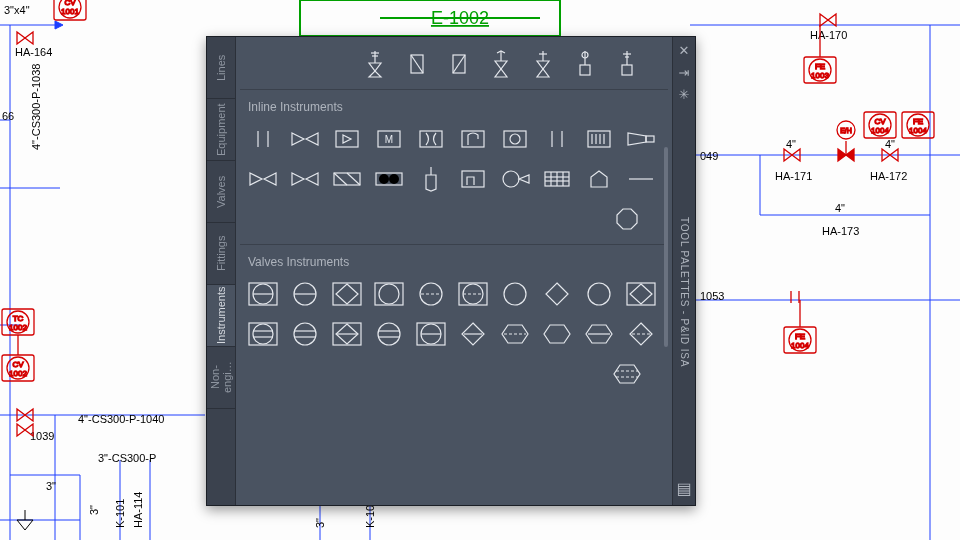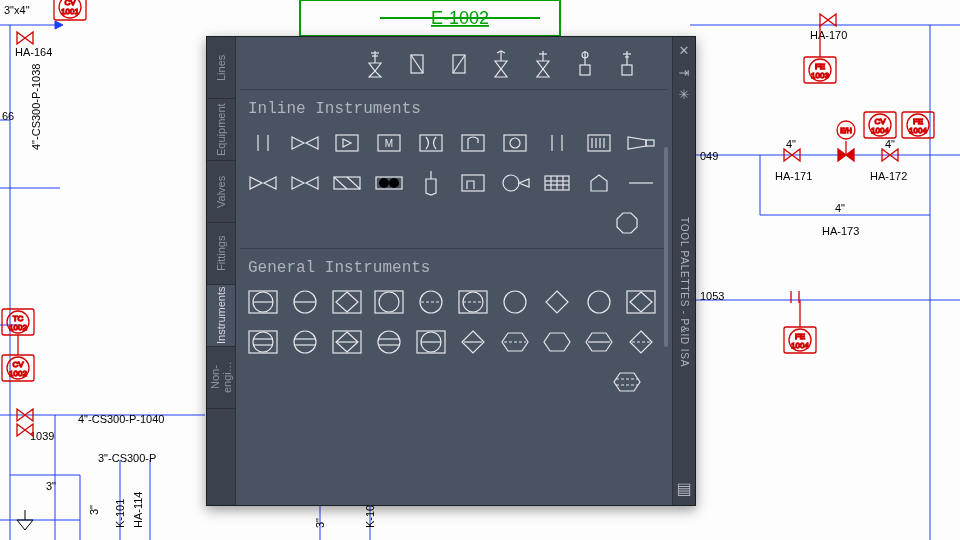--- a/index.html
+++ b/index.html
@@ -13,21 +13,21 @@
   .ptab{flex:0 0 auto;writing-mode:vertical-rl;transform:rotate(180deg);font-size:11px;color:#8f96a1;padding:12px 0;text-align:center;border-top:1px solid #2b3039;cursor:pointer;height:62px;box-sizing:border-box;display:flex;align-items:center;justify-content:center;}
   .ptab.active{background:#4a5361;color:#d6dae0;}
   .palette-right{width:22px;background:#3b424e;border-left:1px solid #2b3039;display:flex;flex-direction:column;align-items:center;}
   .winbtn{width:16px;height:16px;margin-top:6px;color:#aeb4bd;font-size:13px;line-height:16px;text-align:center;cursor:pointer;}
   .vtitle{writing-mode:vertical-rl;font-size:10px;color:#aeb4bd;letter-spacing:.8px;margin-top:auto;margin-bottom:auto;}
   .propbtn{width:16px;height:16px;margin-bottom:8px;color:#aeb4bd;display:flex;align-items:center;justify-content:center;}
   .palette-body{flex:1;padding:8px 10px;overflow:hidden;position:relative;}
   .row{display:flex;gap:8px;margin:4px 0 10px 0;flex-wrap:wrap;}
   .row.right{justify-content:flex-end;padding-right:18px;}
   .sep{height:1px;background:#3a414c;margin:6px -6px 10px -6px;}
-  .sect{font-size:16px;color:#aeb4bd;margin:4px 0 10px 2px;font-family:Liberation Mono, monospace;}
+  .sect{font-size:12px;color:#aeb4bd;margin:4px 0 10px 2px;}
   .sym{width:34px;height:30px;display:flex;align-items:center;justify-content:center;cursor:pointer;}
   .sym svg{overflow:visible;}
   .sym path,.sym rect,.sym circle,.sym polygon,.sym line,.sym polyline{stroke:#e4e7ec;stroke-width:1.2;fill:none;}
   .scroll-thumb{position:absolute;right:4px;top:110px;width:4px;height:200px;background:#6a7280;border-radius:2px;}
 </style>
 </head>
 <body>
 
 <div class="bg">
 <svg width="960" height="540">
@@ -393,21 +393,21 @@
     </div>
     <div class="row right">
       <div class="sym">
           <svg width="24" height="24">
             <polygon points="8,2 16,2 22,8 22,16 16,22 8,22 2,16 2,8"></polygon>
           </svg>
         </div>
     </div>
     <div class="sep"></div>
 
-    <div class="sect">General Instruments</div>
+    <div class="sect">Valves Instruments</div>
     <div class="row">
       <div class="sym">
           <svg width="32" height="26">
             <rect x="2" y="2" width="28" height="22"></rect>
             <circle cx="16" cy="13" r="10"></circle>
             <line x1="6" y1="13" x2="26" y2="13"></line>
           </svg>
         </div>
       <div class="sym">
           <svg width="28" height="26">

